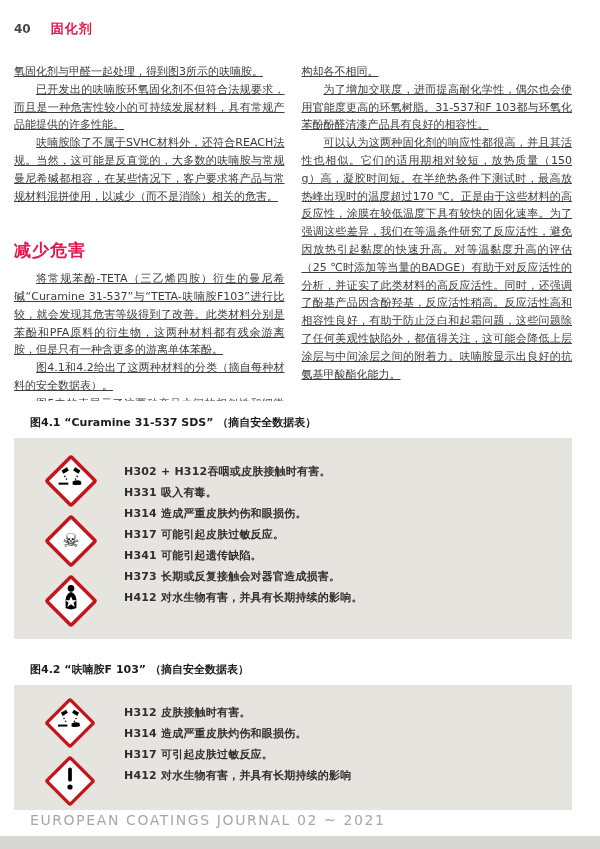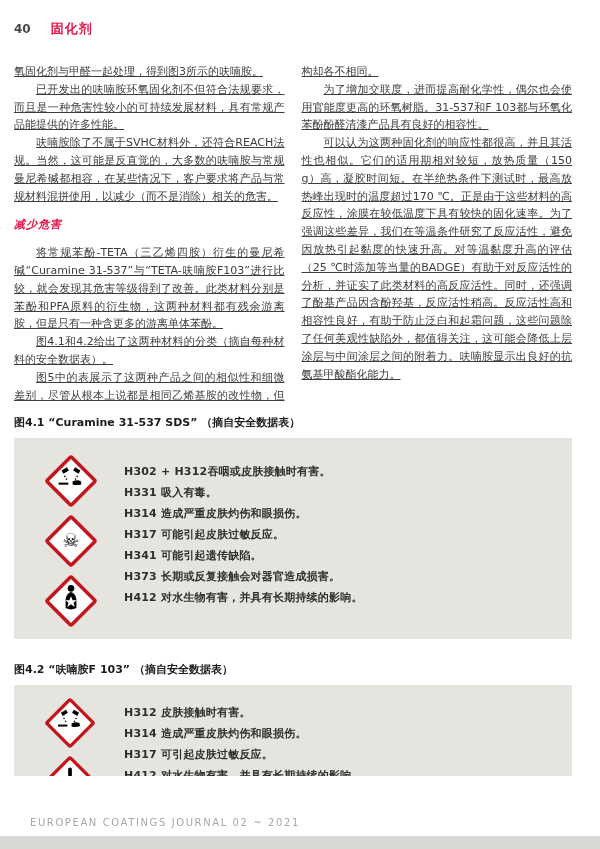--- a/index.html
+++ b/index.html
@@ -16,46 +16,46 @@
   .page-num{font-size:12px;font-weight:bold;color:#474747;}
   .section-tag{font-size:13px;font-weight:bold;color:var(--accent);letter-spacing:1px;}
 
   
   .columns{display:flex;gap:17px;margin-top:25px;height:338px;overflow:hidden;}
   .col{flex:1;font-size:11px;line-height:17.8px;text-align:justify;color:#3d3d3d;}
   .para{margin:0;text-decoration:underline;}
   .para.indent{text-indent:22px;}
   .has-bullet{position:relative;}
   .section-heading{
-    color:var(--accent);font-size:11px;font-weight:bold;
-    margin:11px 0 10px;letter-spacing:1px;font-style:italic;
+    color:var(--accent);font-size:17px;font-weight:bold;
+    margin:37px 0 10px;letter-spacing:1px;
   }
 
   
   .figure{margin:0;}
-  .figure-title{font-size:11px;font-weight:bold;color:#1c1c1c;margin:14px 0 8px;}
+  .figure-title{font-size:11px;font-weight:bold;color:#1c1c1c;margin:14px 16px 8px;}
   .fig-1 .figure-title{margin-top:23px;}
   .figure-box{
     background:var(--figure-bg);
     display:flex;gap:26px;
     padding:16px 18px 16px 30px;box-sizing:border-box;overflow:hidden;
   }
   .fig-0 .figure-box{height:201px;}
-  .fig-1 .figure-box{height:91px;padding-top:12px;}
+  .fig-1 .figure-box{height:125px;padding-top:12px;}
   .picto-col{display:flex;flex-direction:column;gap:6px;width:54px;flex:none;}
   .ghs{width:54px;height:54px;display:block;}
   .fig-1 .ghs{width:52px;height:52px;}
   .stmts{padding-top:10px;flex:1;}
   .fig-1 .stmts{padding-top:8px;}
   .stmt{font-size:11px;font-weight:700;color:#2f2f2f;margin:0 0 6px;line-height:15px;letter-spacing:.2px;}
 
   
   .footer{
     position:absolute;left:30px;bottom:21px;
-    font-size:10px;letter-spacing:1.6px;color:#a8a7a3;text-align:center;
+    font-size:14px;letter-spacing:1.6px;color:#a8a7a3;text-align:center;
   }
   .bottom-strip{position:absolute;left:0;right:0;bottom:0;height:13px;background:#d8d7d4;}
 </style>
 </head>
 <body>
 
 <div class="page">
 
   <div class="header">
     <span class="page-num">40</span>

